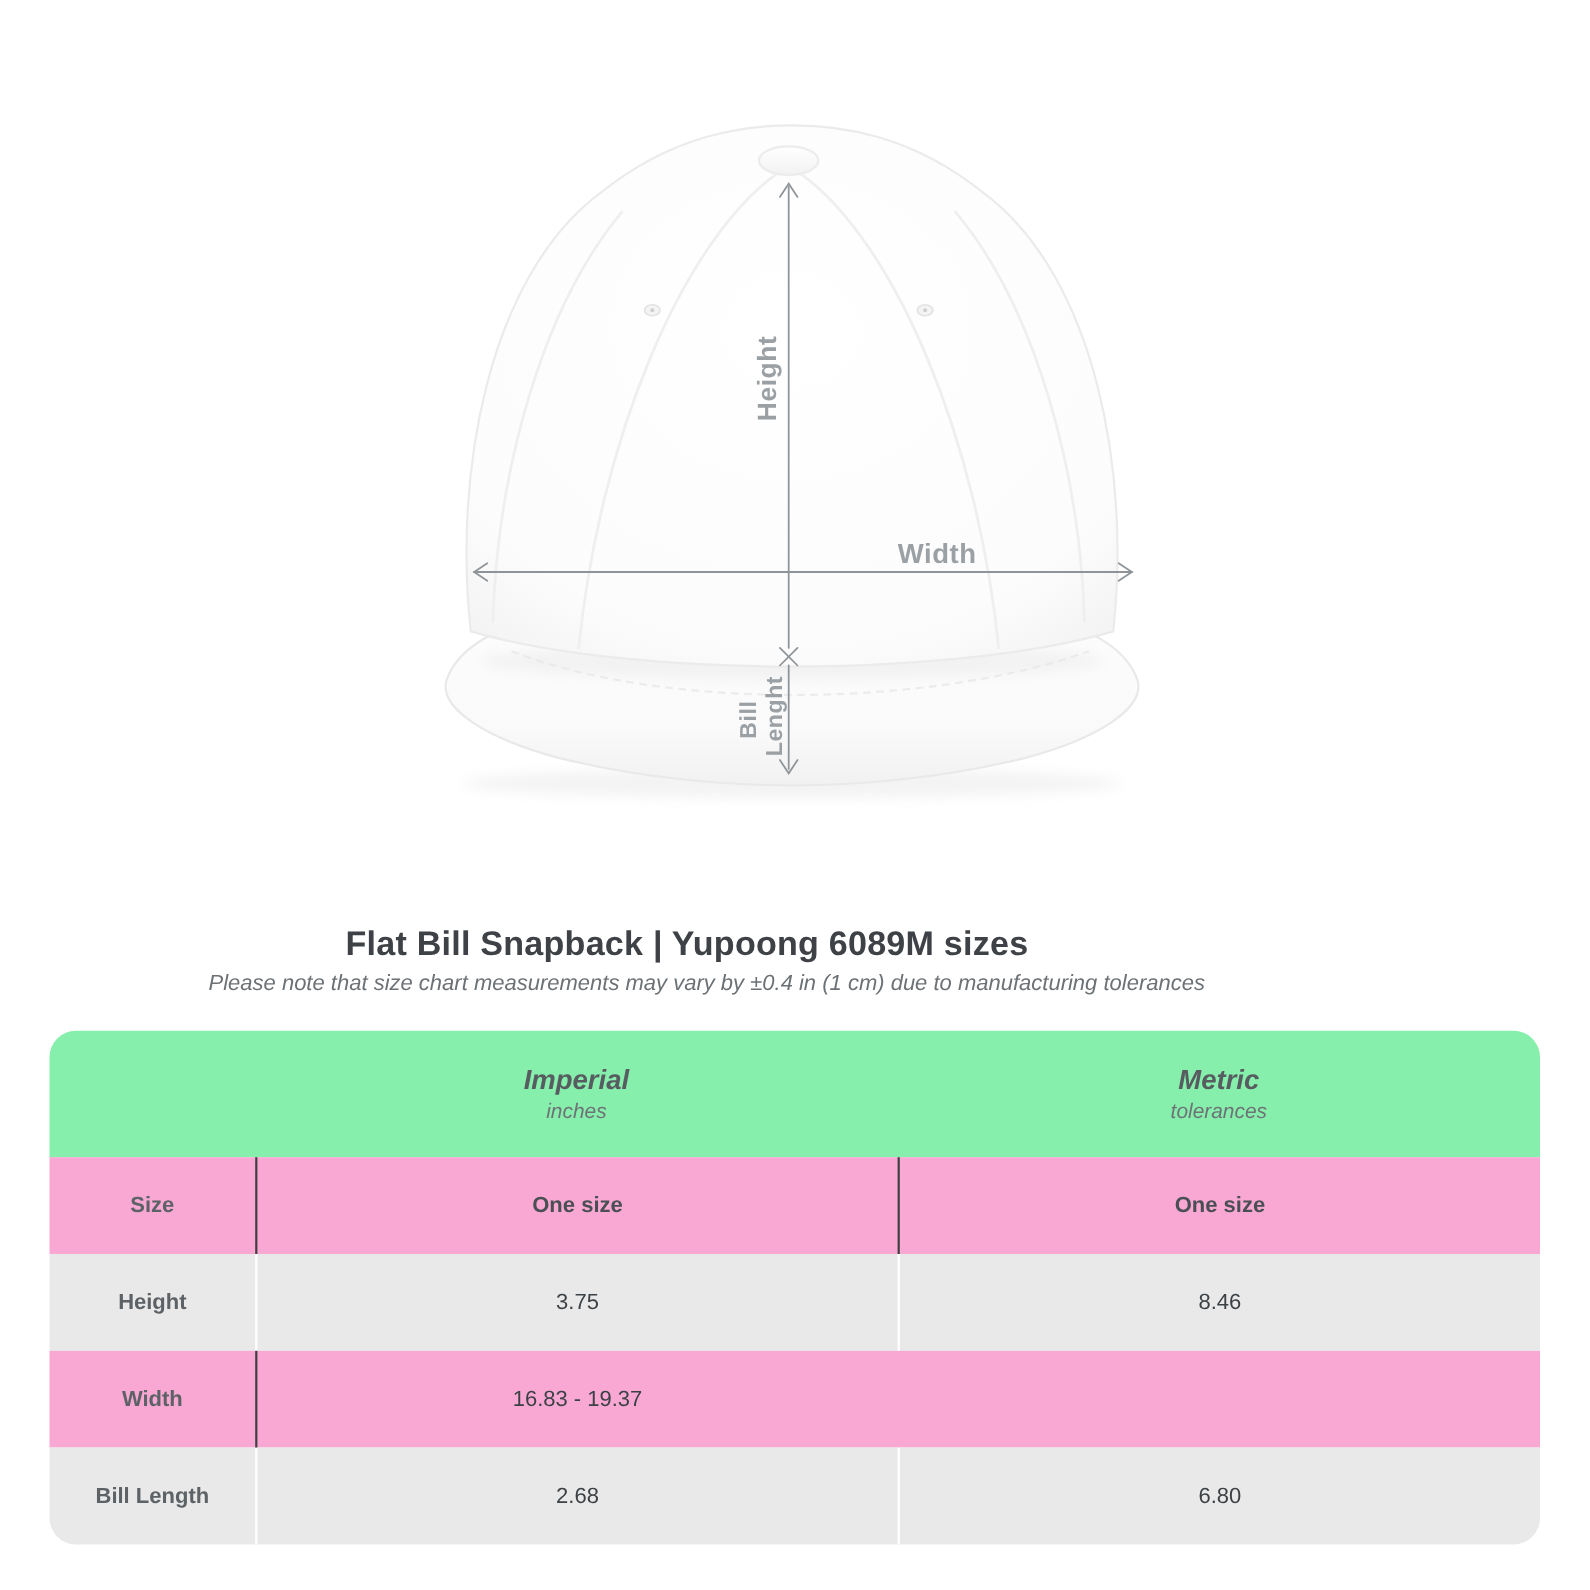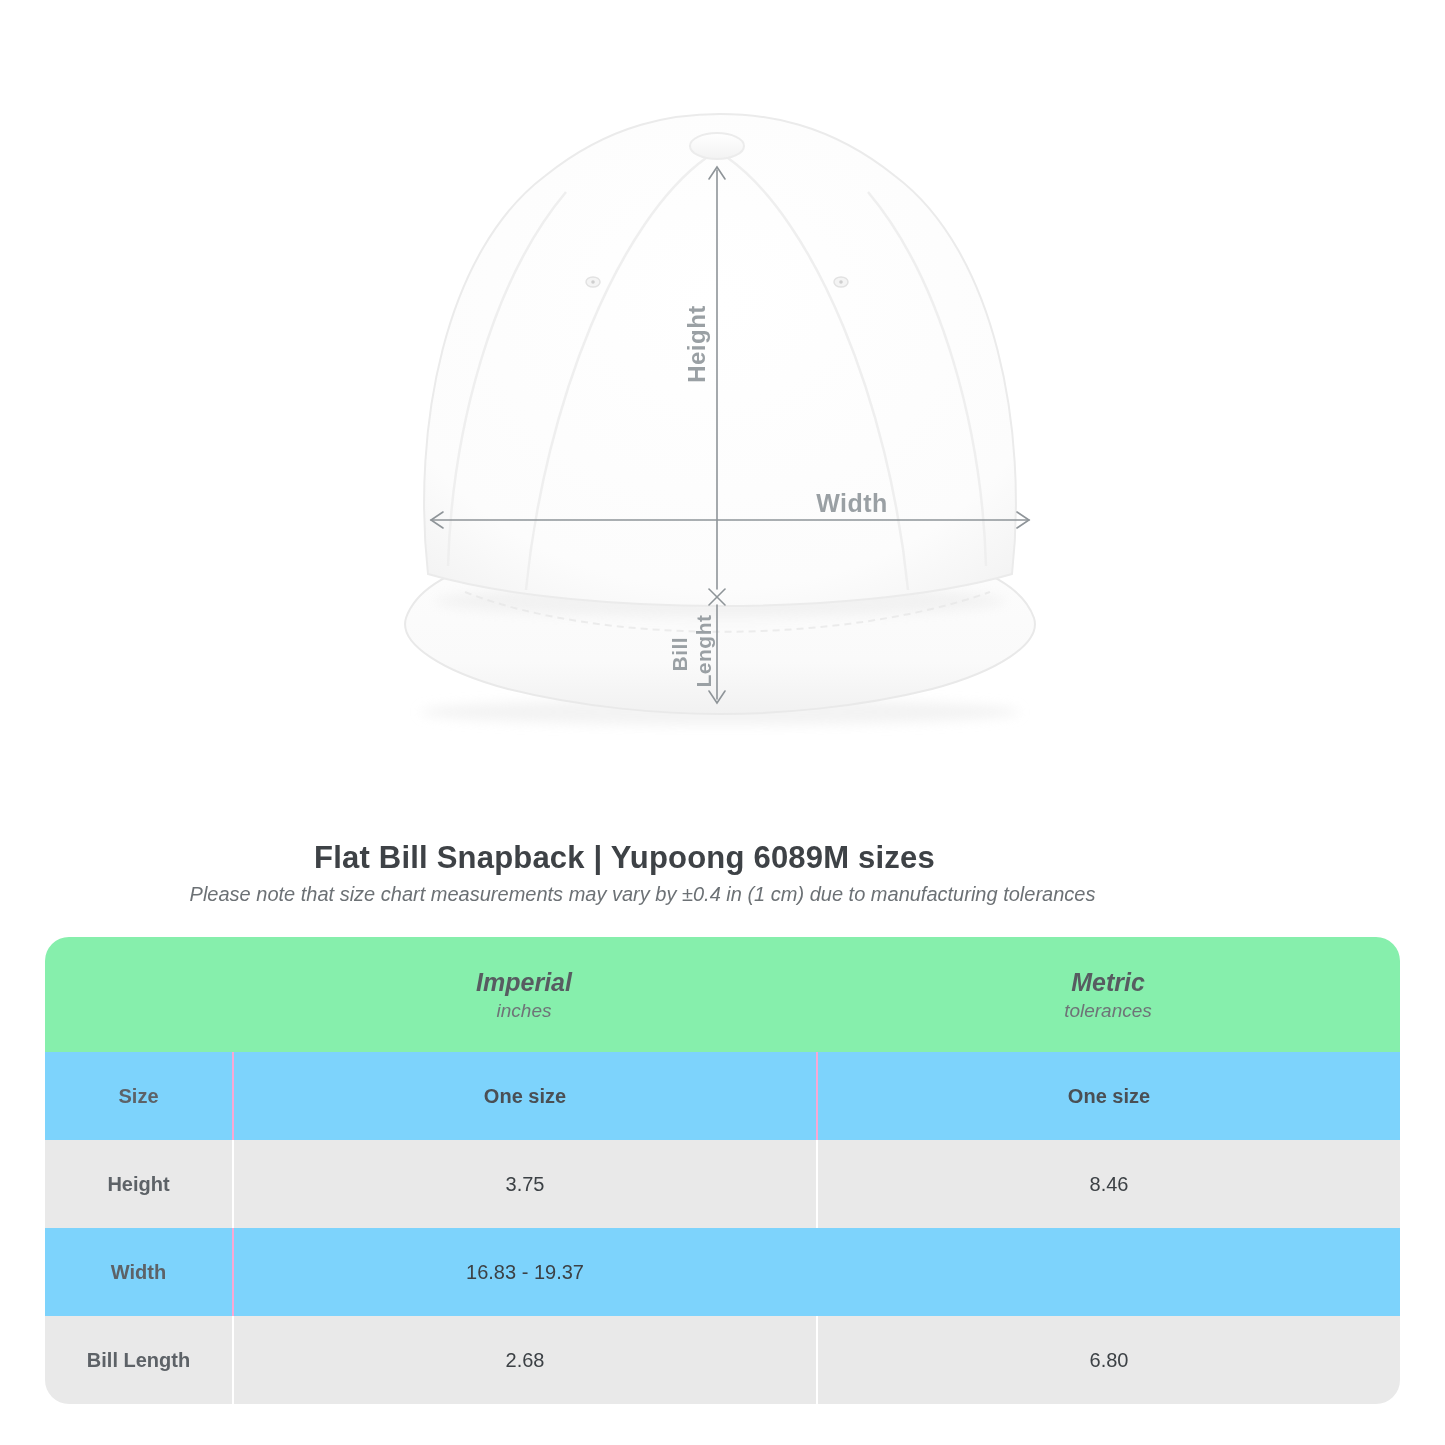--- a/index.html
+++ b/index.html
@@ -28,30 +28,30 @@
   
   .size-table { position: absolute; left: 45px; top: 937px; width: 1355px; }
   .thead {
     display: grid; grid-template-columns: 187px 1fr 1fr;
     height: 115px; background: #86efac; border-radius: 24px 24px 0 0;
   }
   .th { display: flex; flex-direction: column; align-items: center; justify-content: center; }
   .th .main { font-size: 25px; font-weight: bold; font-style: italic; color: #575c61; }
   .th .sub  { font-size: 19px; font-style: italic; color: #6e7377; margin-top: 3px; }
   .trow {
-    display: grid; grid-template-columns: 187px 1fr 1fr; height: 88px; background: #7dd3fc;
+    display: grid; grid-template-columns: 187px 1fr 1fr; height: 88px; background: #f9a8d4;
   }
   .trow.striped { background: #e9e9e9; }
   .trow.last { border-radius: 0 0 24px 24px; overflow: hidden; }
   .cell {
     display: flex; align-items: center; justify-content: center;
     font-size: 20px; color: #3c4145; text-align: center;
   }
   .cell.rowlabel { font-weight: bold; color: #5d6267; }
-  .cell.value { border-left: 2px solid #f9a8d4; }
+  .cell.value { border-left: 2px solid #404040; }
   .trow.striped .cell.value { border-left-color: #ffffff; }
   .cell.bold { font-weight: bold; color: #4a4f54; }
 
   
   .measure-label {
     font-family: "Liberation Sans", sans-serif;
     font-weight: bold;
     fill: #9aa0a4;
     letter-spacing: 0.5px;
   }

